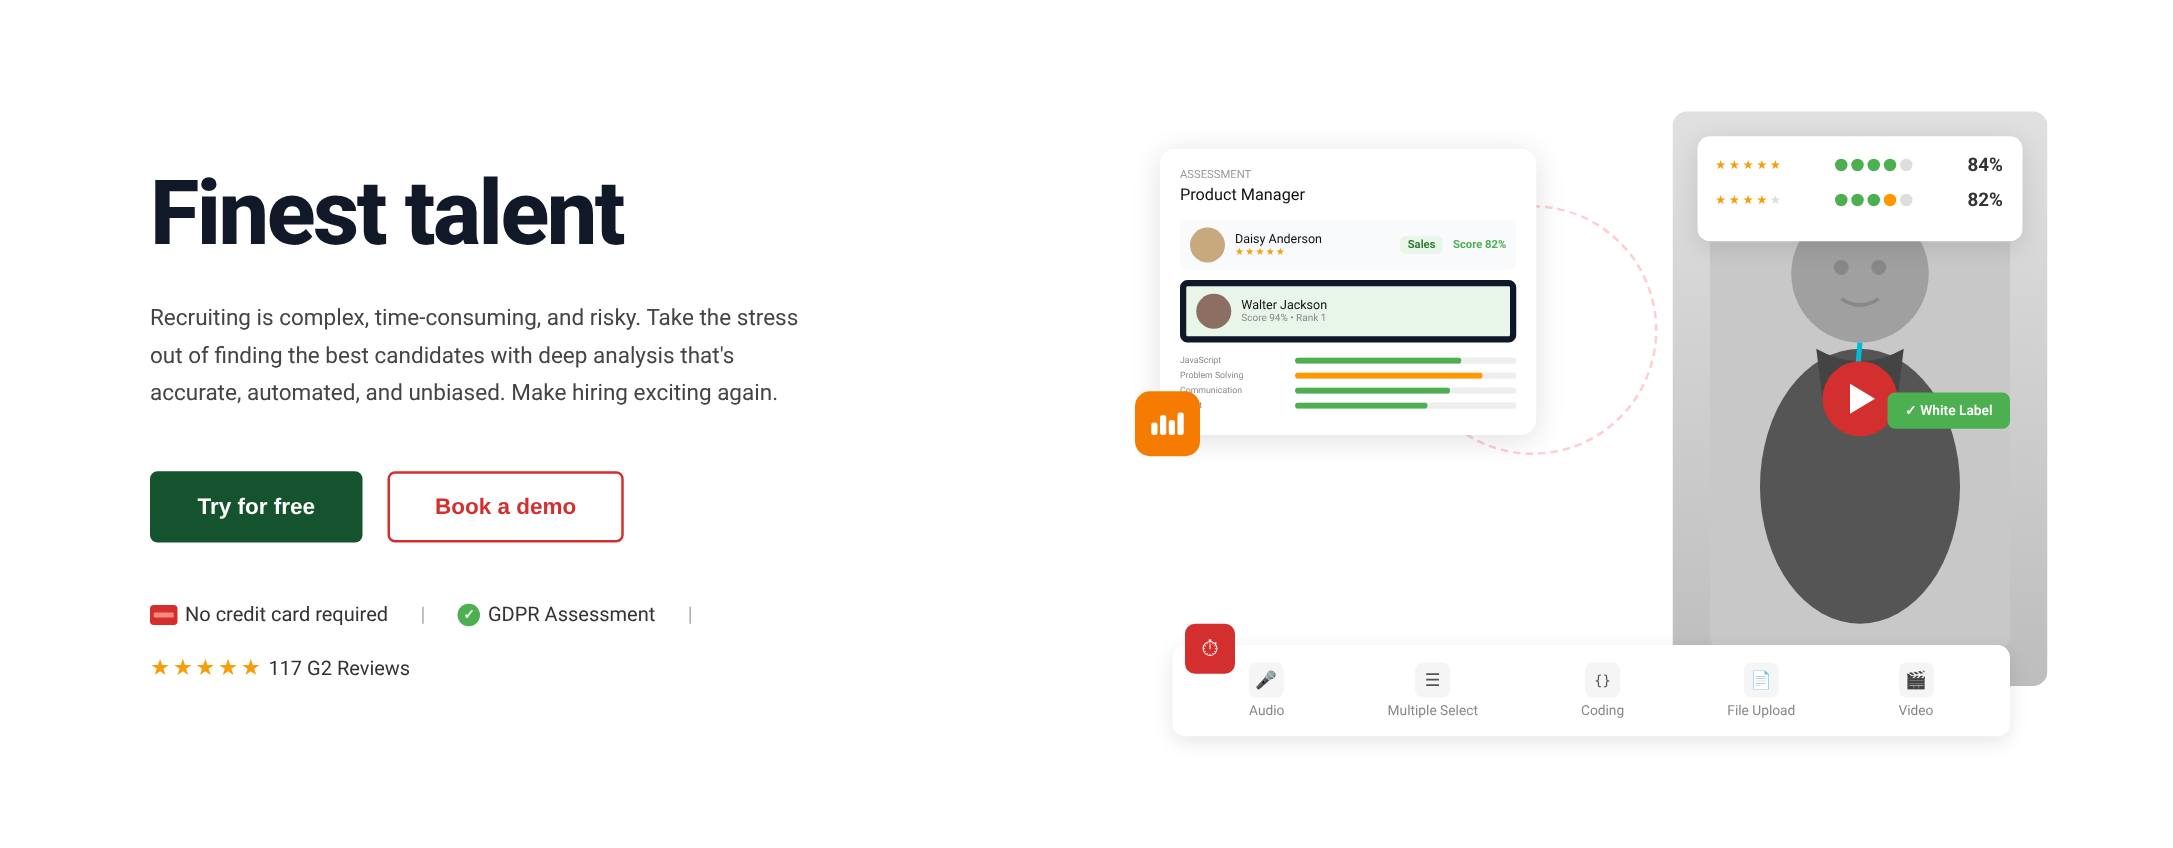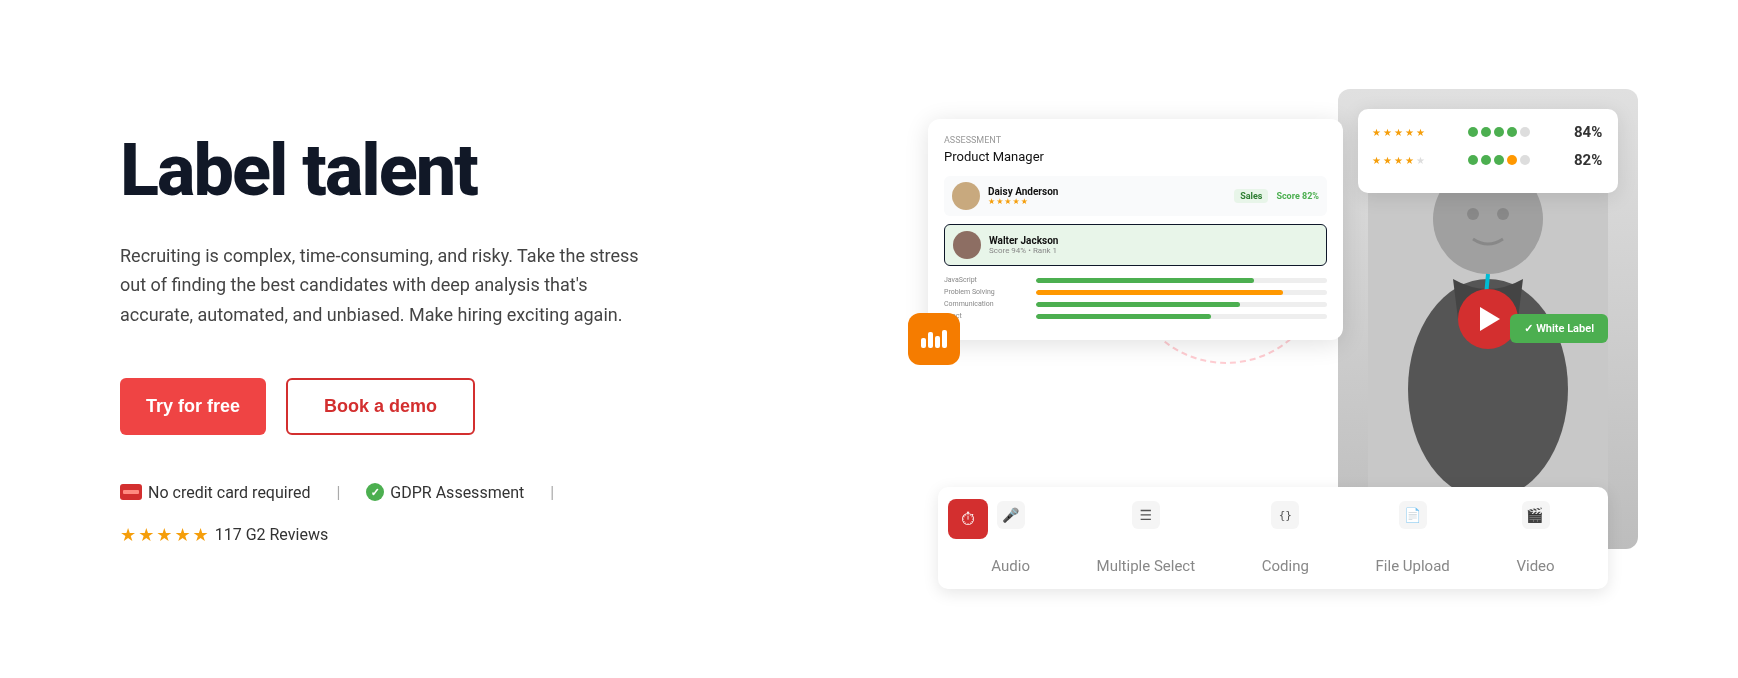--- a/index.html
+++ b/index.html
@@ -52,25 +52,25 @@
     }
 
     .button-group {
       display: flex;
       gap: 20px;
       margin-bottom: 48px;
       align-items: center;
     }
 
     .btn-primary {
-      background: #ef4444;
+      background: #14532d;
       color: #ffffff;
       border: none;
       border-radius: 6px;
-      padding: 18px 26px;
+      padding: 18px 38px;
       font-size: 18px;
       font-weight: 600;
       cursor: pointer;
       white-space: nowrap;
     }
 
     .btn-secondary {
       background: transparent;
       color: #d32f2f;
       border: 2px solid #d32f2f;
@@ -150,21 +150,21 @@
       position: relative;
       width: 750px;
       height: 500px;
     }
 
     
     .dashboard-card {
       position: absolute;
       top: 30px;
       left: 40px;
-      width: 415px;
+      width: 301px;
       background: #fff;
       border-radius: 12px;
       box-shadow: 0 4px 24px rgba(0,0,0,0.12);
       padding: 16px;
       z-index: 2;
     }
 
     .card-header-label {
       font-size: 9px;
       color: #999;
@@ -189,40 +189,40 @@
       display: flex;
       align-items: center;
       gap: 8px;
       padding: 6px 8px;
       border-radius: 6px;
       background: #f9fafb;
     }
 
     .candidate-row.highlighted {
       background: #e8f5e9;
-      border: 1px solid #0f172a;
+      border: 5px solid #0f172a;
       align-items: center;
     }
 
     .candidate-avatar {
       width: 28px;
       height: 28px;
       border-radius: 50%;
       background: #ddd;
       flex-shrink: 0;
     }
 
     .candidate-info {
       flex: 1;
       min-width: 0;
     }
 
     .candidate-name {
       font-size: 10px;
-      font-weight: 700;
+      font-weight: 400;
       color: #111;
     }
 
     .candidate-meta {
       font-size: 8px;
       color: #888;
     }
 
     .score-badge {
       font-size: 9px;
@@ -469,23 +469,22 @@
       background: #f5f5f5;
       border-radius: 6px;
       display: flex;
       align-items: center;
       justify-content: center;
       font-size: 14px;
       color: #555;
     }
 
     .toolbar-label {
-      font-size: 15px;
+      font-size: 11px;
       color: #888;
-      margin-top: 24px;
     }
 
     .circle-decoration {
       position: absolute;
       width: 200px;
       height: 200px;
       border: 2px dashed #ffcdd2;
       border-radius: 50%;
       top: 35%;
       left: 45%;
@@ -494,21 +493,21 @@
     }
   </style>
 </head>
 <body>
 
 <section class="hero-section">
 
   <div class="left-content">
 
     <h1 class="headline">
-      <span>Label talent</span><br>
+      <span>Finest talent</span><br>
     </h1>
 
     <p class="subtitle">Recruiting is complex, time-consuming, and risky. Take the stress out of finding the best candidates with deep analysis that's accurate, automated, and unbiased. Make hiring exciting again.</p>
 
     <div class="button-group">
       <button class="btn-primary">Try for free</button>
       <button class="btn-secondary">Book a demo</button>
     </div>
 
     <div class="trust-bar">

